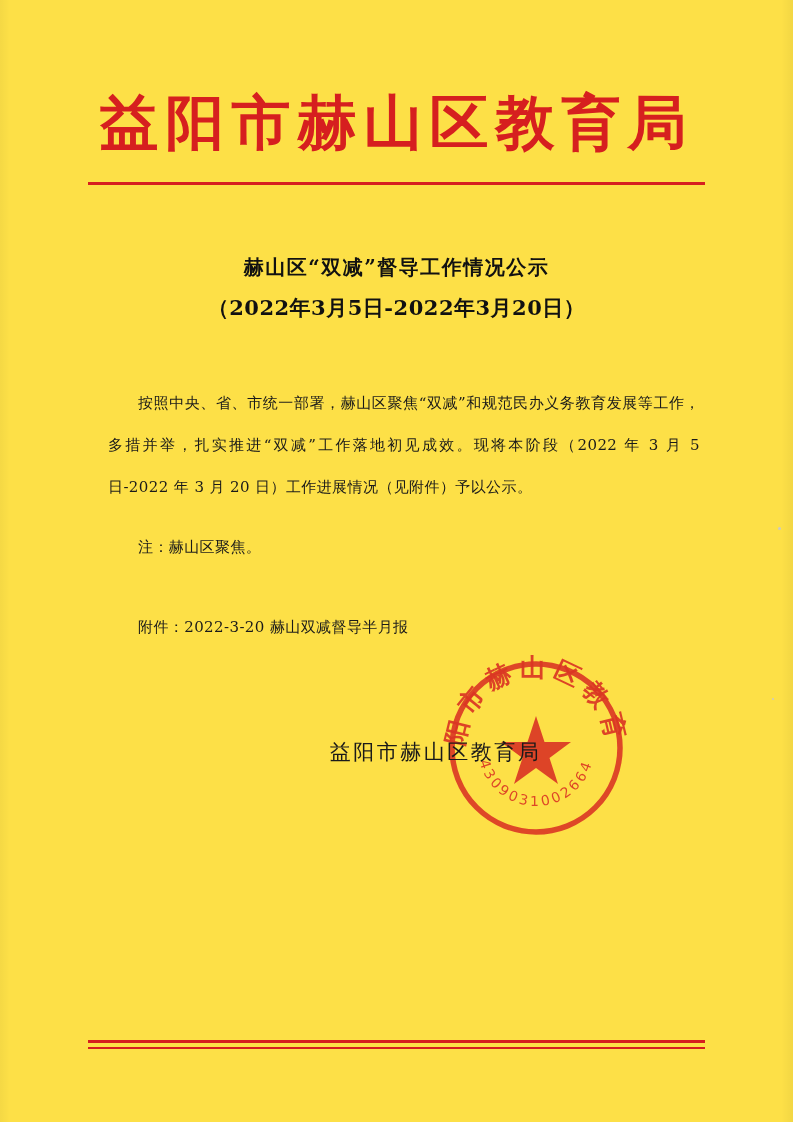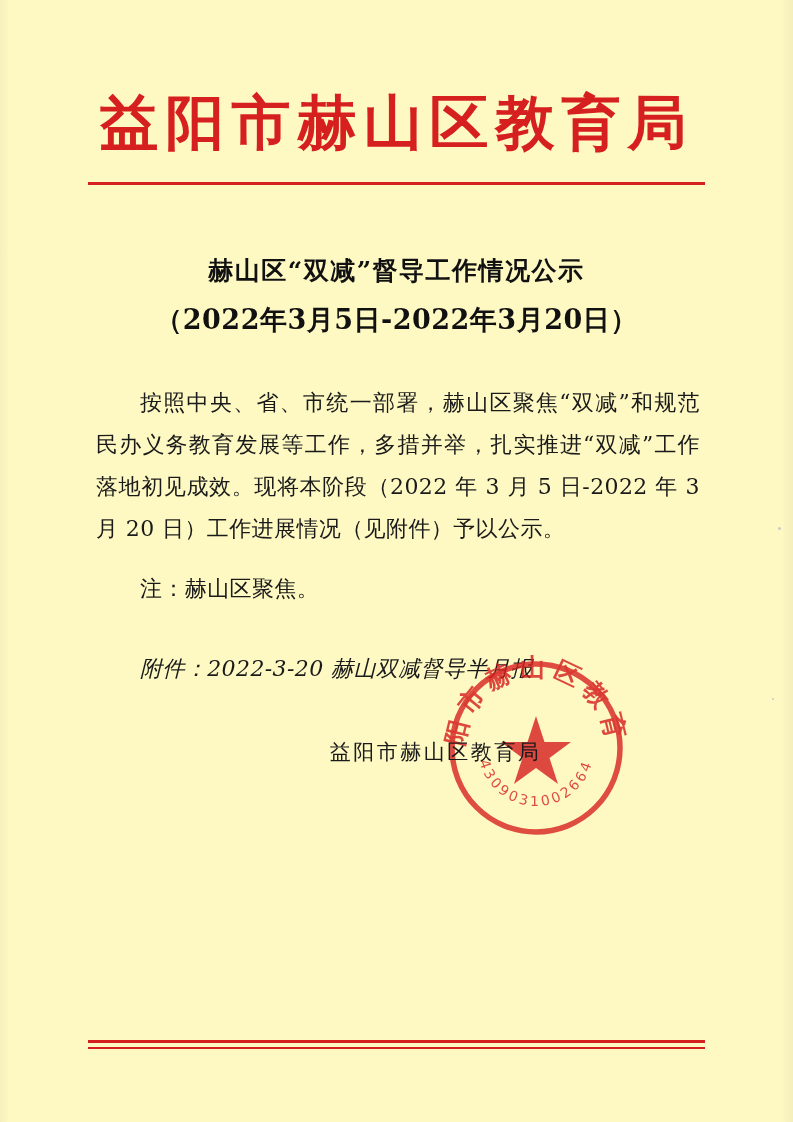--- a/index.html
+++ b/index.html
@@ -12,21 +12,21 @@
     height: 1122px;
     position: relative;
     font-family: "DejaVu Serif", "Liberation Serif", serif;
     color: #1a1a1a;
     overflow: hidden;
   }
 
   .page {
     position: absolute;
     inset: 0;
-    background: #fef9c3;
+    background: #fde047;
   }
 
   
   .masthead {
     position: absolute;
     top: 92px;
     left: 0;
     right: 0;
     text-align: center;
   }
@@ -53,56 +53,55 @@
   .doc-title-block {
     position: absolute;
     top: 252px;
     left: 0;
     right: 0;
     text-align: center;
   }
   .doc-title {
     font-family: "DejaVu Serif", "Liberation Serif", serif;
     font-weight: 700;
-    font-size: 25px;
+    font-size: 20px;
     letter-spacing: 1.5px;
     color: #111;
     line-height: 1.5;
   }
   .doc-subtitle {
     font-family: "DejaVu Serif", "Liberation Serif", serif;
     font-weight: 700;
-    font-size: 27px;
+    font-size: 21px;
     letter-spacing: 0.5px;
     color: #111;
     margin-top: 12px;
   }
 
   
   .body-block {
     position: absolute;
     top: 382px;
     left: 96px;
     width: 604px;
   }
   .para {
     font-family: "DejaVu Serif", "Liberation Serif", serif;
-    font-size: 22px;
+    font-size: 15px;
     line-height: 42px;
     letter-spacing: 0.4px;
     text-align: justify;
     text-indent: 2em;
     color: #1a1a1a;
-    margin: 0 0 4px 0;
+    margin: 0 0 4px 12px;
   }
   .para.note { margin-top: 18px; }
   .para.attachment {
     margin-top: 38px;
     text-indent: 2em;
-    font-style: italic;
   }
 
   
   .signature {
     position: absolute;
     top: 732px;
     left: 0;
     width: 100%;
     text-align: center;
     pointer-events: none;

